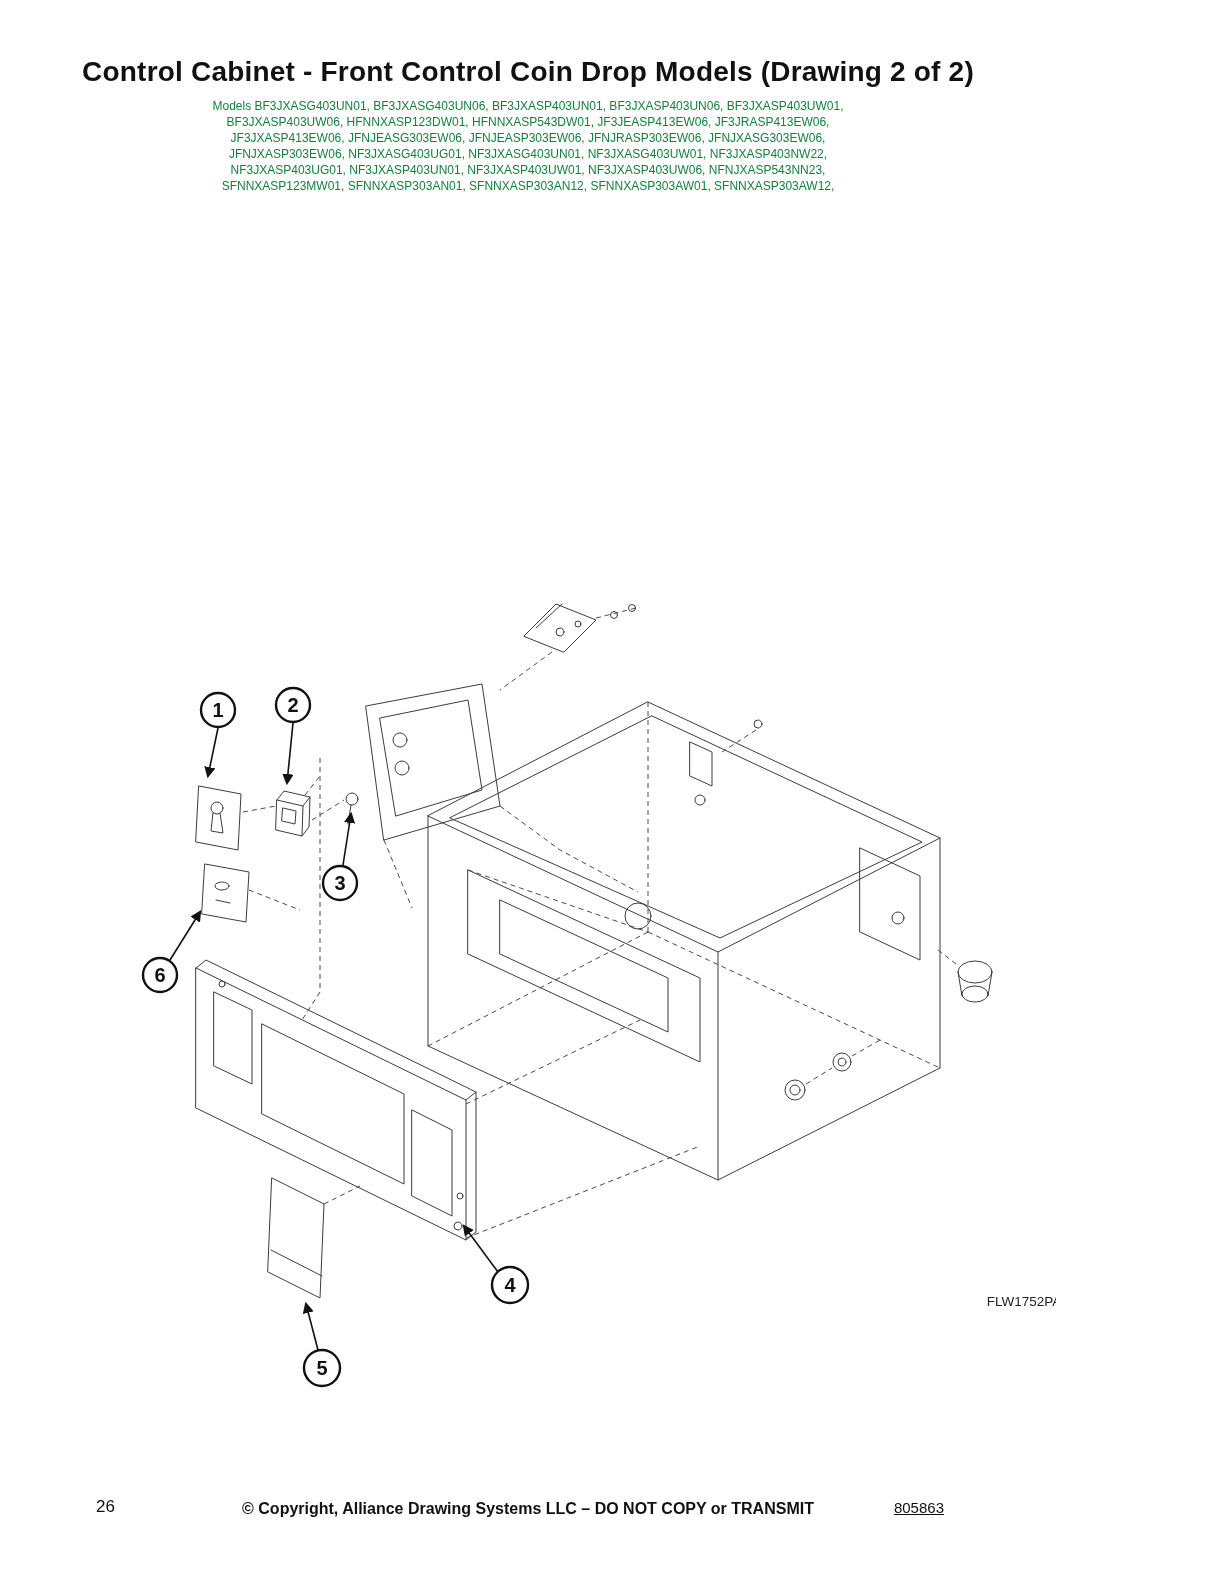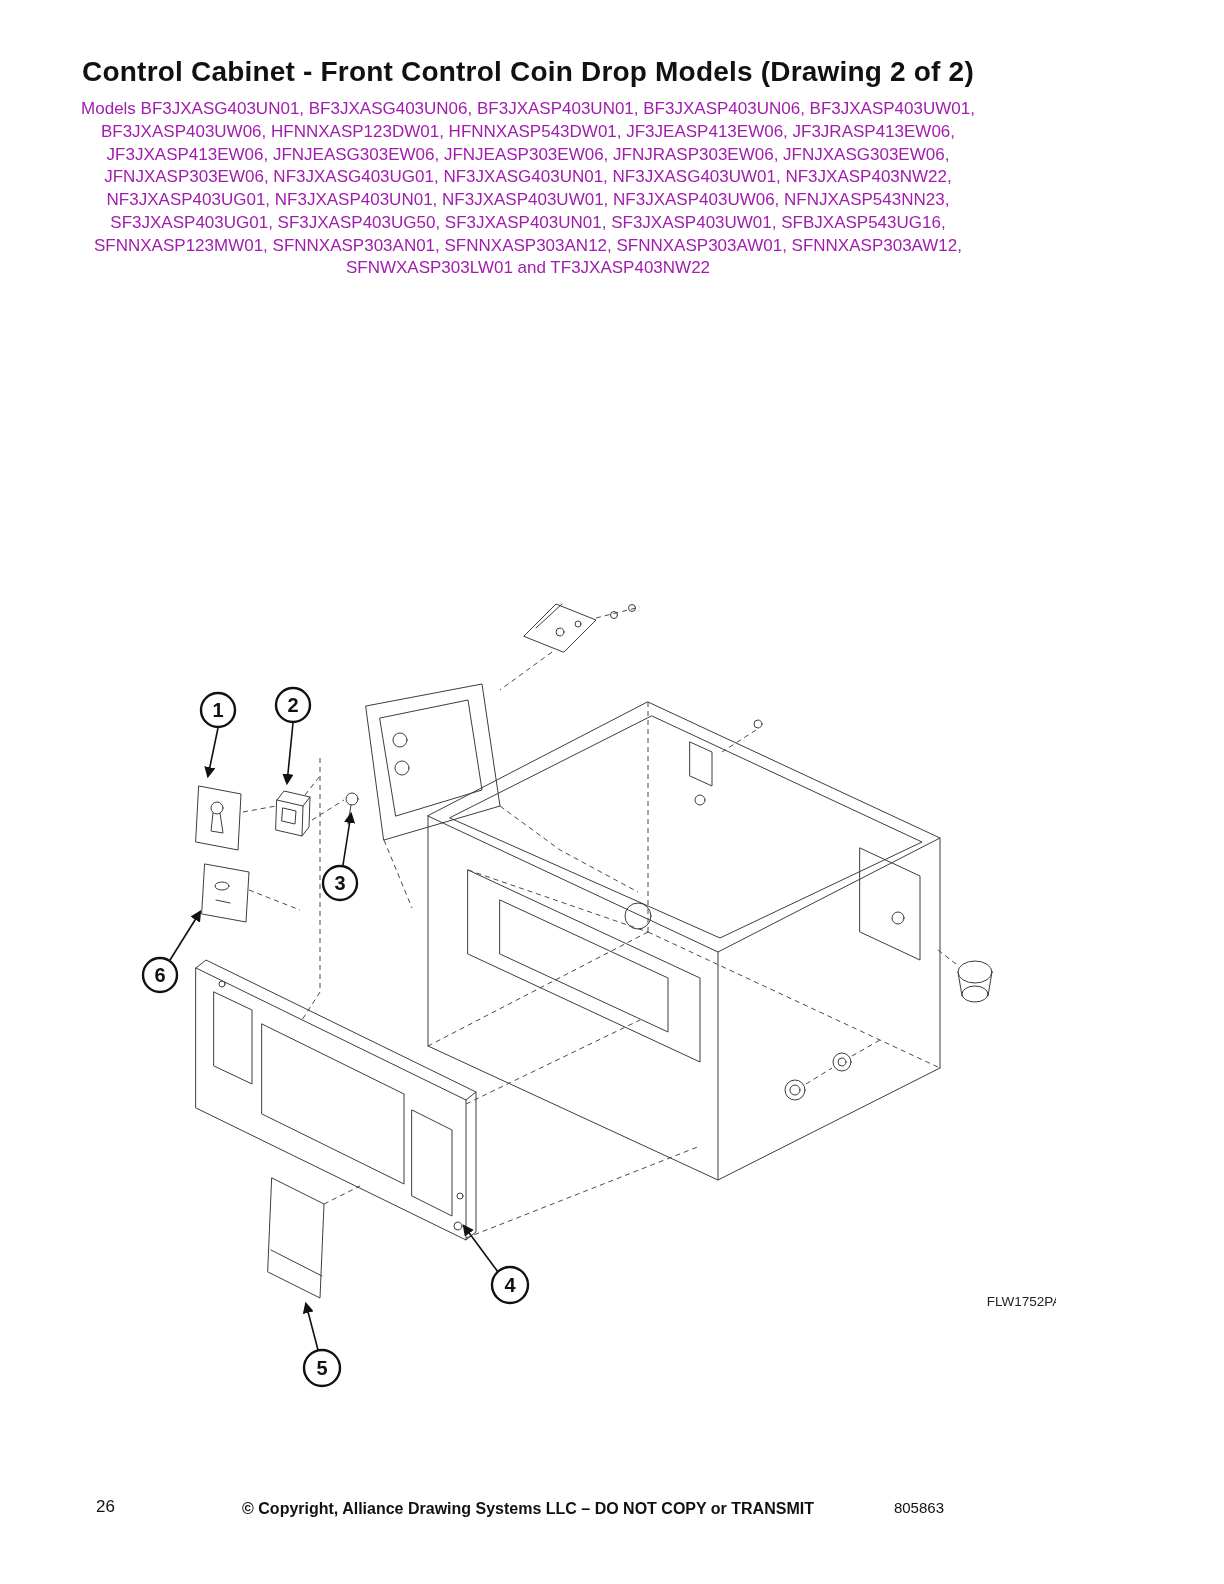--- a/index.html
+++ b/index.html
@@ -7,56 +7,54 @@
   body {
     width:1224px; height:1584px;
     font-family:"Liberation Sans", sans-serif;
     color:#000;
     position:relative;
   }
   .page { position:relative; width:1056px; height:1584px; overflow:hidden; background:#fff; }
 
   .header { padding-top:56px; text-align:center; }
   .title { font-size:28px; font-weight:bold; color:#111; letter-spacing:0.2px; }
-  .models { margin-top:10px; font-size:17px; line-height:1.34; color:#a21caf; }
+  .models { margin-top:10px; font-size:12px; line-height:1.34; color:#15803d; }
   .models div { white-space:nowrap; }
 
   .diagram-svg { position:absolute; left:0; top:0; width:1224px; height:1584px; }
 
   
   .ln  { fill:none; stroke:#3d3d3d; stroke-width:1; stroke-linejoin:round; stroke-linecap:round; }
   .lnd { fill:none; stroke:#4a4a4a; stroke-width:1; stroke-dasharray:5 4; stroke-linejoin:round; }
   .leader { fill:none; stroke:#111; stroke-width:1.6; marker-end:url(#arrowhead); }
   .callout-circle { fill:#fff; stroke:#111; stroke-width:2.4; }
   .callout-num { text-anchor:middle; font-weight:bold; font-size:20px; fill:#111;
                  font-family:"Liberation Sans", sans-serif; }
   .figure-code { font-size:13.5px; fill:#222; text-anchor:middle;
                  font-family:"Liberation Sans", sans-serif; }
 
   .footer-page { position:absolute; left:96px; top:1497px; font-size:17px; color:#111; }
   .footer-copy { position:absolute; left:0; width:100%; text-align:center; top:1500px;
                  font-size:16px; font-weight:bold; color:#111; }
-  .footer-doc  { position:absolute; right:112px; top:1499px; font-size:15px; color:#111; }
+  .footer-doc  { position:absolute; right:112px; top:1499px; font-size:15px; color:#111;text-decoration:underline; }
 </style>
 </head>
 <body>
 
 <div class="page">
 
   <header class="header">
     <h1 class="title">Control Cabinet - Front Control Coin Drop Models (Drawing 2 of 2)</h1>
     <div class="models">
       <div>Models BF3JXASG403UN01, BF3JXASG403UN06, BF3JXASP403UN01, BF3JXASP403UN06, BF3JXASP403UW01,</div>
       <div>BF3JXASP403UW06, HFNNXASP123DW01, HFNNXASP543DW01, JF3JEASP413EW06, JF3JRASP413EW06,</div>
       <div>JF3JXASP413EW06, JFNJEASG303EW06, JFNJEASP303EW06, JFNJRASP303EW06, JFNJXASG303EW06,</div>
       <div>JFNJXASP303EW06, NF3JXASG403UG01, NF3JXASG403UN01, NF3JXASG403UW01, NF3JXASP403NW22,</div>
       <div>NF3JXASP403UG01, NF3JXASP403UN01, NF3JXASP403UW01, NF3JXASP403UW06, NFNJXASP543NN23,</div>
-      <div>SF3JXASP403UG01, SF3JXASP403UG50, SF3JXASP403UN01, SF3JXASP403UW01, SFBJXASP543UG16,</div>
       <div>SFNNXASP123MW01, SFNNXASP303AN01, SFNNXASP303AN12, SFNNXASP303AW01, SFNNXASP303AW12,</div>
-      <div>SFNWXASP303LW01 and TF3JXASP403NW22</div>
     </div>
   </header>
 
   <svg class="diagram-svg" viewBox="0 0 1224 1584">
     <defs>
       <marker id="arrowhead" viewBox="0 0 10 10" refX="8" refY="5" markerWidth="7" markerHeight="7" orient="auto">
         <path d="M0,0 L10,5 L0,10 Z" fill="#111"></path>
       </marker>
     </defs>
 

